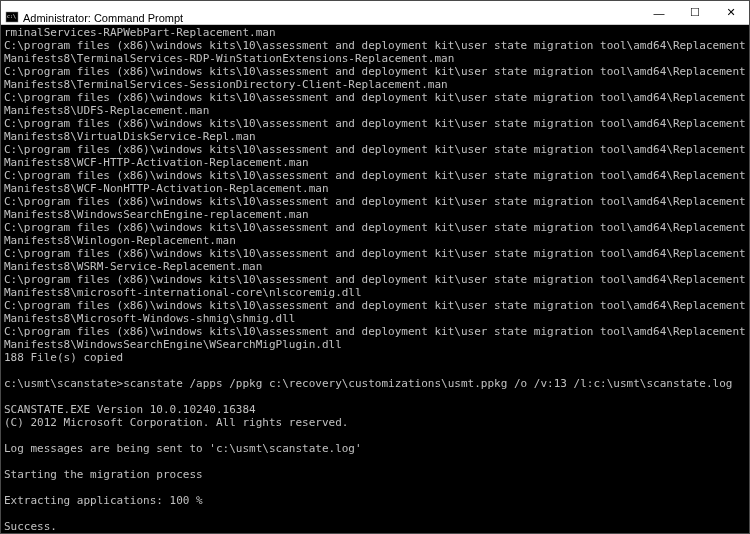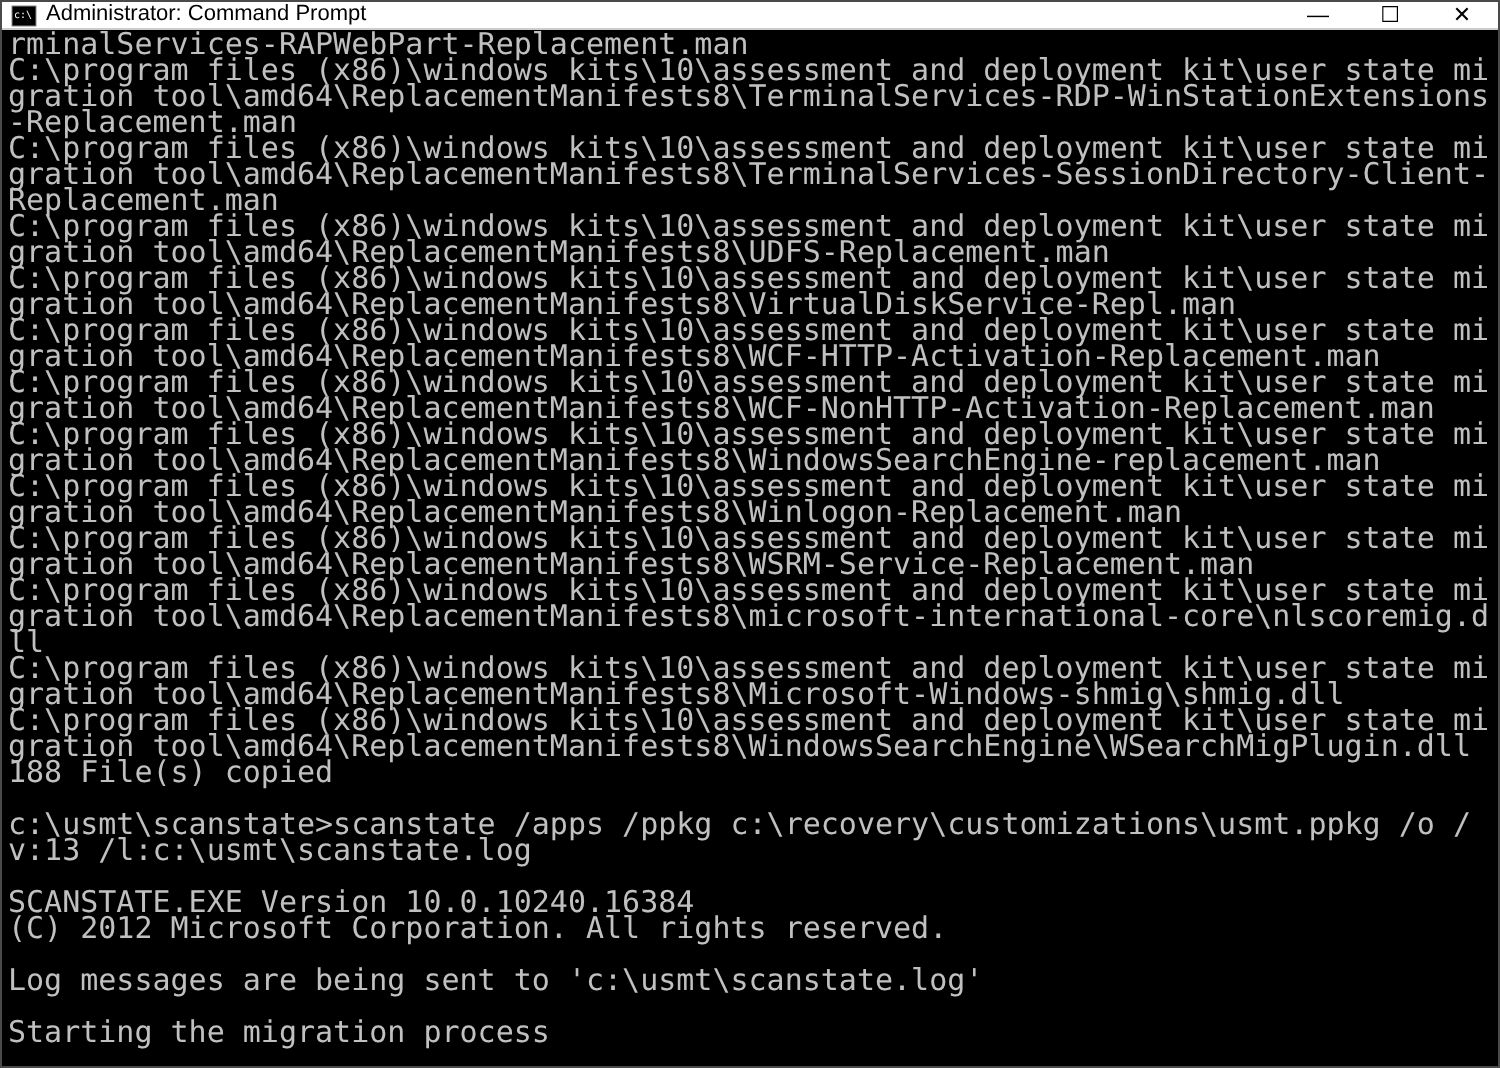--- a/index.html
+++ b/index.html
@@ -12,24 +12,24 @@
   }
   .window {
     width: 750px;
     height: 534px;
     background: #000;
     border: 1px solid #4a4a4a;
     display: flex;
     flex-direction: column;
   }
   .titlebar {
-    height: 14px;
+    height: 24px;
     background: #fff;
     display: flex;
-    align-items: flex-start;
+    align-items: flex-end;
     padding: 0 0 0 4px;
     border-bottom: 1px solid #ccc;
     flex-shrink: 0;
   }
   .title-icon {
     width: 14px;
     height: 14px;
     margin-right: 4px;
     display: flex;
     align-items: center;
@@ -53,21 +53,21 @@
     justify-content: center;
     font-family: 'Segoe UI', sans-serif;
     font-size: 11px;
     color: #000;
     cursor: pointer;
   }
   .terminal {
     flex: 1;
     background: #000;
     color: #c0c0c0;
-    font-size: 15px;
+    font-size: 11px;
     line-height: 13px;
     padding: 1px 3px;
     overflow: hidden;
     white-space: pre-wrap;
     word-break: break-all;
     font-family: Consolas, 'Lucida Console', monospace;
   }
   .line { display: block; }
   @keyframes blink { 50% { opacity: 0; } }
 </style>

